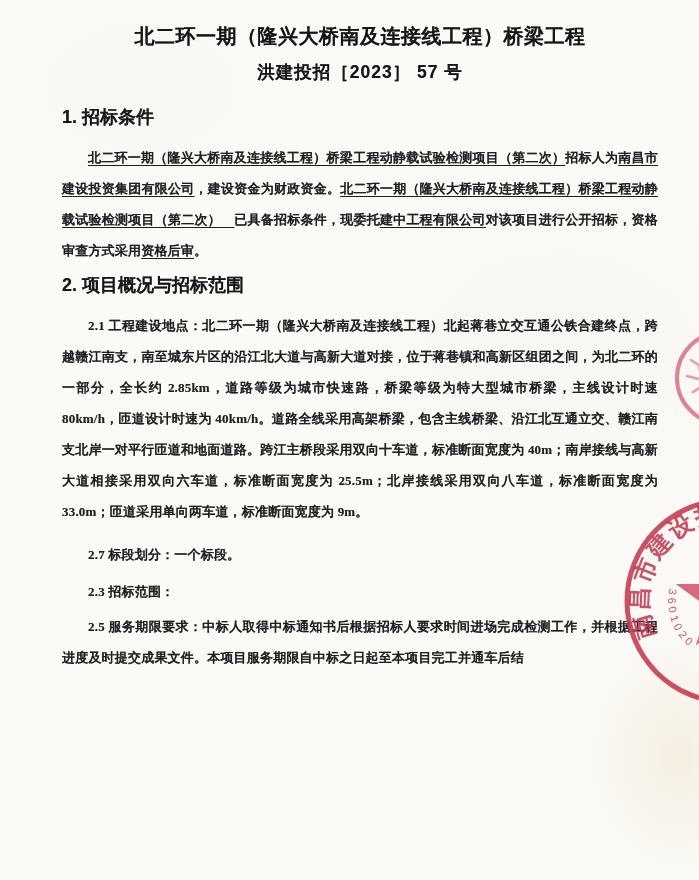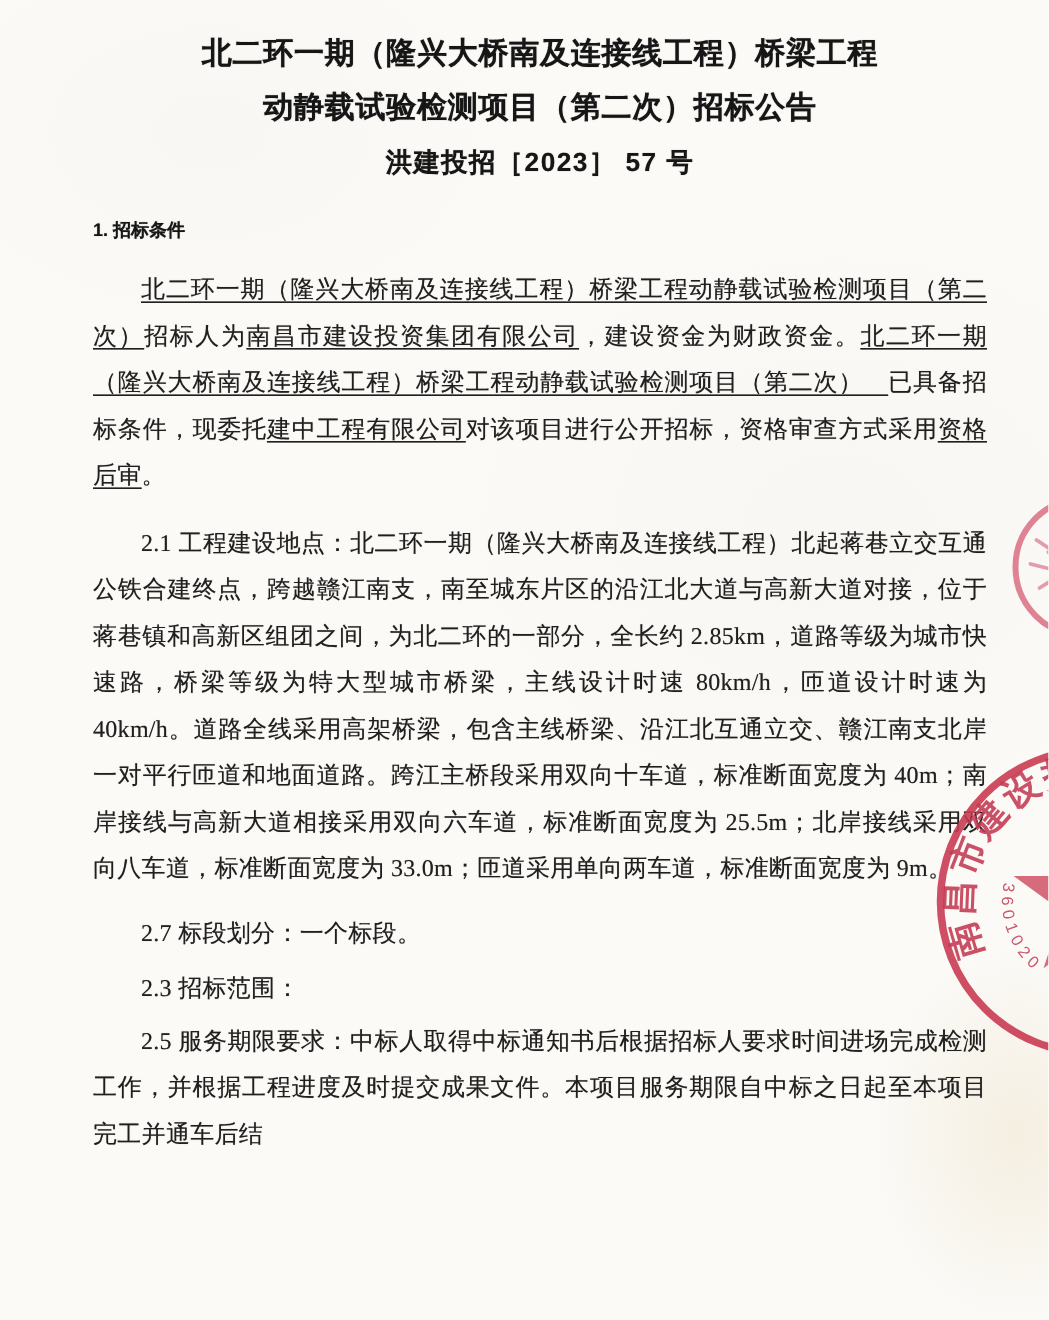--- a/index.html
+++ b/index.html
@@ -26,61 +26,62 @@
     line-height:36px;
     letter-spacing:0.5px;
     color:#161616;
     text-shadow:0 0 0.6px rgba(0,0,0,0.55);
   }
   .docnum{font-size:17.5px;letter-spacing:1px;}
   .h{
     margin-top:16px;
     font-family:"Liberation Sans", sans-serif;
     font-weight:700;
-    font-size:12px;
+    font-size:18px;
     line-height:22px;
     color:#161616;
     text-shadow:0 0 0.6px rgba(0,0,0,0.5);
   }
   .h2{margin-top:8px;}
   p.para{
     margin:14px 0 0 0;
-    font-size:16px;
+    font-size:13px;
     line-height:31px;
     text-align:justify;
     text-indent:2em;
     text-shadow:0 0 0.5px rgba(0,0,0,0.45);
     letter-spacing:0.2px;
+    font-weight:bold;
   }
   p.tight{margin-top:12px;}
   p.tighter{margin-top:6px;}
   p.flush{margin-top:0;}
   p.last{margin-top:4px;}
   .u{
     text-decoration:underline;
     text-decoration-thickness:1px;
     text-underline-offset:3px;
   }
   .seal{position:absolute;pointer-events:none;}
   .seal-large{left:606px;top:479px;}
   .seal-small{left:663px;top:318px;}
 </style>
 </head>
 <body>
 
 <div class="page">
 
   <div class="title">北二环一期（隆兴大桥南及连接线工程）桥梁工程</div>
-  <div class="title">动静载试验检测项目（第二次）招标公告</div>
   <div class="title docnum">洪建投招［2023］ 57 号</div>
 
   <div class="h">1. 招标条件</div>
 
   <p class="para"><span class="u">北二环一期（隆兴大桥南及连接线工程）桥梁工程动静载试验检测项目（第二次）</span><span>招标人为</span><span class="u">南昌市建设投资集团有限公司</span><span>，建设资金为财政资金。</span><span class="u">北二环一期（隆兴大桥南及连接线工程）桥梁工程动静载试验检测项目（第二次）　</span><span>已具备招标条件，现委托</span><span class="u">建中工程有限公司</span><span>对该项目进行公开招标，资格审查方式采用</span><span class="u">资格后审</span><span>。</span></p>
 
+  <div class="h h2">2. 项目概况与招标范围</div>
 
   <p class="para">2.1 工程建设地点：北二环一期（隆兴大桥南及连接线工程）北起蒋巷立交互通公铁合建终点，跨越赣江南支，南至城东片区的沿江北大道与高新大道对接，位于蒋巷镇和高新区组团之间，为北二环的一部分，全长约 2.85km，道路等级为城市快速路，桥梁等级为特大型城市桥梁，主线设计时速 80km/h，匝道设计时速为 40km/h。道路全线采用高架桥梁，包含主线桥梁、沿江北互通立交、赣江南支北岸一对平行匝道和地面道路。跨江主桥段采用双向十车道，标准断面宽度为 40m；南岸接线与高新大道相接采用双向六车道，标准断面宽度为 25.5m；北岸接线采用双向八车道，标准断面宽度为 33.0m；匝道采用单向两车道，标准断面宽度为 9m。</p>
   <p class="para tight">2.7 标段划分：一个标段。</p>
   <p class="para tighter">2.3 招标范围：</p>
   <p class="para last">2.5 服务期限要求：中标人取得中标通知书后根据招标人要求时间进场完成检测工作，并根据工程进度及时提交成果文件。本项目服务期限自中标之日起至本项目完工并通车后结</p>
 
   <svg class="seal seal-large" width="244" height="244" viewBox="0 0 244 244">
     <circle cx="122" cy="122" r="101" fill="none" stroke="#c93b52" stroke-width="5" opacity="0.9"></circle>
     <polygon points="122,67 134.3,105 174.3,105 142,128.5 154.3,166.5 122,143 89.7,166.5 102,128.5 69.7,105 109.7,105" fill="#c93b52" opacity="0.75"></polygon>
     <defs>

